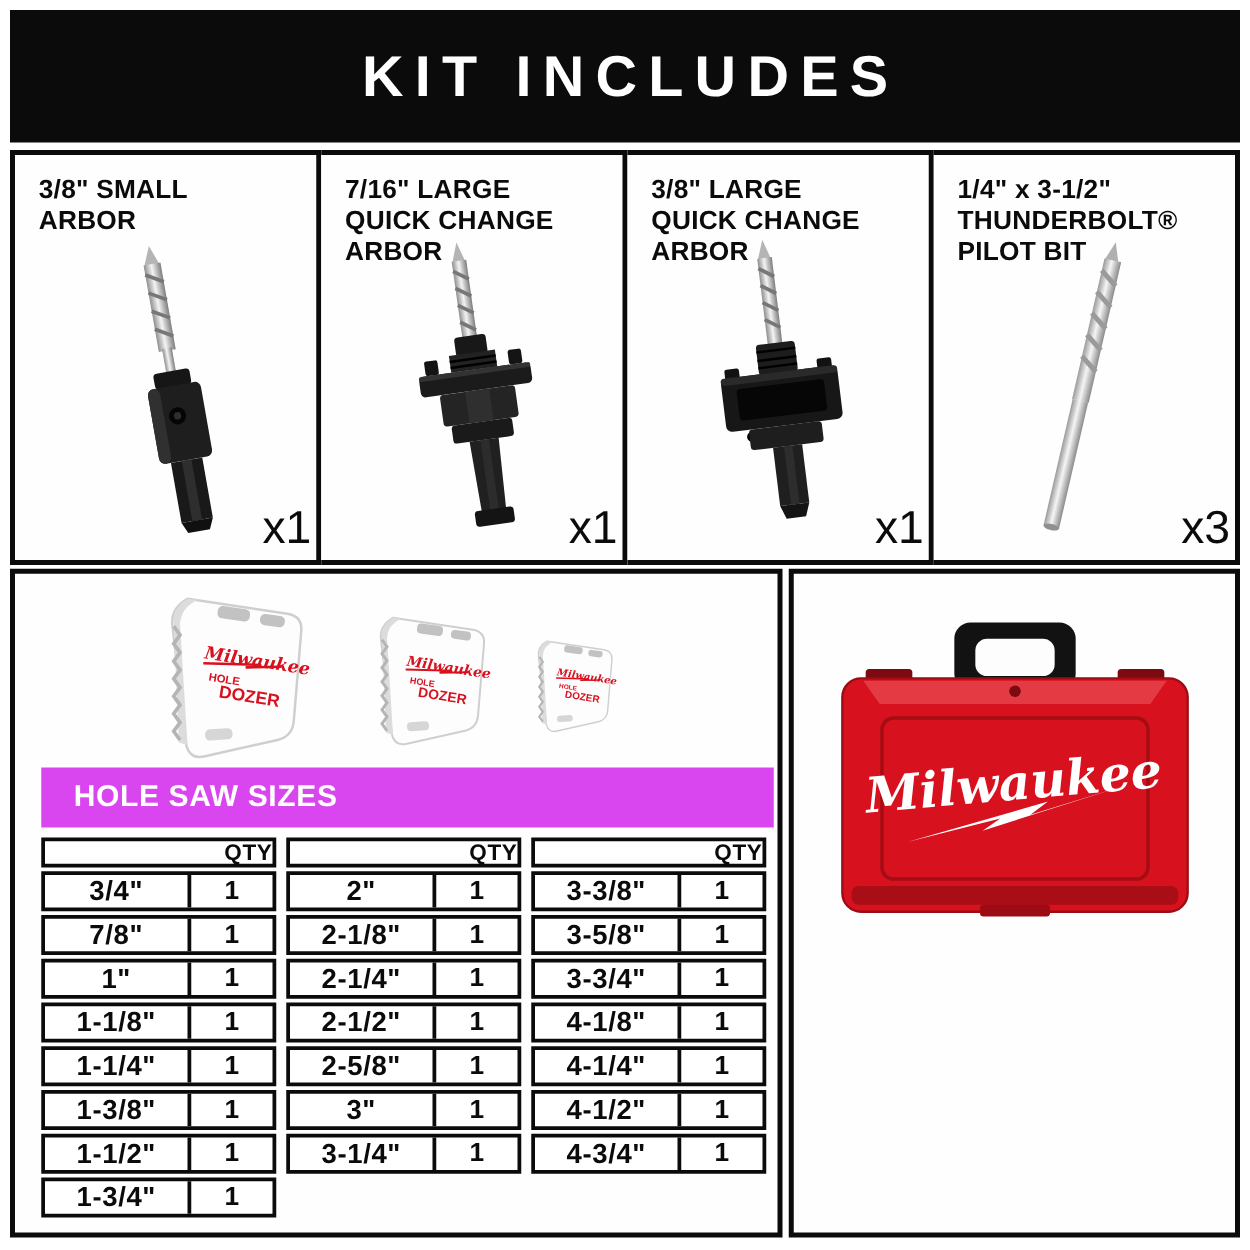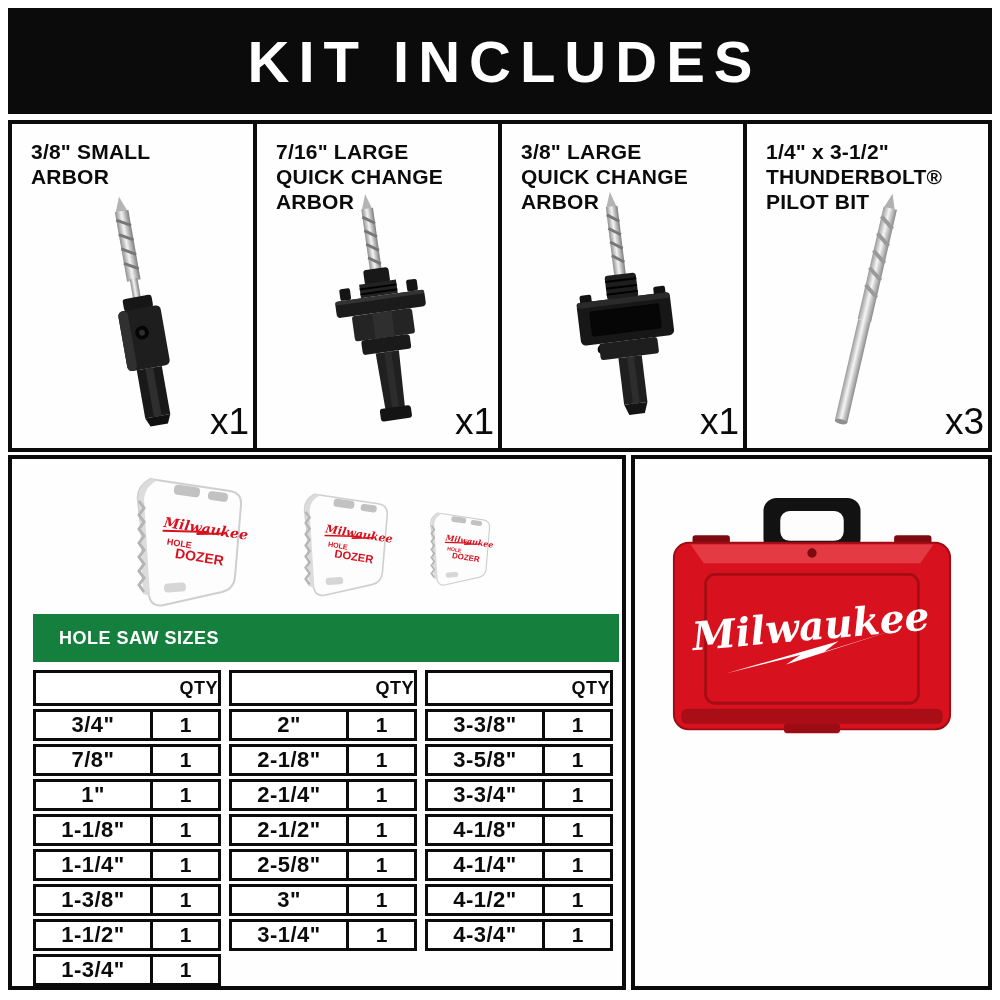--- a/index.html
+++ b/index.html
@@ -3,48 +3,48 @@
 <meta charset="utf-8">
 <style>
   * { margin:0; padding:0; box-sizing:border-box; }
   html,body { background:#ffffff; }
   body { width:1000px; height:1000px; font-family:"Liberation Sans", sans-serif; color:#0b0b0b; }
   .page { position:relative; width:1000px; height:1000px; background:#ffffff; overflow:hidden; }
 
   
   .banner { position:absolute; left:8px; top:8px; width:984px; height:106px; background:#0b0b0b;
             display:flex; align-items:center; justify-content:center; }
-  .banner-title { color:#ffffff; font-size:58px; font-weight:bold; letter-spacing:9px; padding-left:9px; }
+  .banner-title { color:#ffffff; font-size:46px; font-weight:bold; letter-spacing:9px; padding-left:9px; }
 
   
   .panels-row { position:absolute; left:8px; top:120px; width:984px; height:332px; display:flex; }
   .panel { position:relative; flex:1; border:4px solid #0b0b0b; border-left:none; background:#fefefe; }
   .panel:first-child { border-left:4px solid #0b0b0b; }
   .panel-title { padding:15px 10px 0 19px; font-size:21px; font-weight:bold; line-height:1.2;
                  white-space:pre-line; letter-spacing:0.2px; }
   .panel-art { position:absolute; left:0; right:0; top:62px; bottom:0; }
   .panel-art svg { width:100%; height:100%; display:block; }
   .panel-qty { position:absolute; right:4px; bottom:5px; font-size:37px; font-weight:normal; }
 
   
   .bottom-row { position:absolute; left:8px; top:455px; width:984px; height:535px; display:flex; gap:5px; }
   .saw-panel { position:relative; width:618px; border:4px solid #0b0b0b; background:#fefefe; }
   .case-panel { position:relative; flex:1; border:4px solid #0b0b0b; background:#fefefe; }
 
   .saws-art { height:152px; margin-top:3px; }
   .saws-art svg { width:100%; height:100%; display:block; }
 
-  .saw-header-bar { margin-left:21px; width:586px; height:48px; background:#15803d; color:#ffffff;
-                    display:flex; align-items:center; padding-left:26px; font-size:18px; font-weight:bold;
+  .saw-header-bar { margin-left:21px; width:586px; height:48px; background:#d946ef; color:#ffffff;
+                    display:flex; align-items:center; padding-left:26px; font-size:24px; font-weight:bold;
                     letter-spacing:0.5px; }
 
   .tables-row { display:flex; gap:8px; margin:8px 0 0 21px; }
   .sizes-table { display:flex; flex-direction:column; gap:3px; width:188px; }
   .srow { display:flex; height:32px; border:3px solid #0b0b0b; background:#ffffff; }
-  .srow.hdr { height:36px;gap:32px; }
+  .srow.hdr { height:24px;gap:32px; }
   .cell-size { width:117px; border-right:3px solid #0b0b0b; display:flex; align-items:center;
                justify-content:center; font-weight:bold; font-size:22px; letter-spacing:0.5px; }
   .srow.hdr .cell-size { border-right:none; }
   .cell-qty { flex:1; display:flex; align-items:center; justify-content:center; font-weight:bold; font-size:21px; }
   .srow.hdr .cell-qty { font-size:18px; letter-spacing:0.5px; }
 
   .case-art { position:absolute; left:50%; top:14px; transform:translateX(-50%); width:336px; height:300px; }
   .case-art svg { width:100%; height:100%; display:block; }
   .hard-case-label { position:absolute; right:14px; bottom:7px; font-size:34px; font-weight:bold; letter-spacing:1px; }
 </style>

